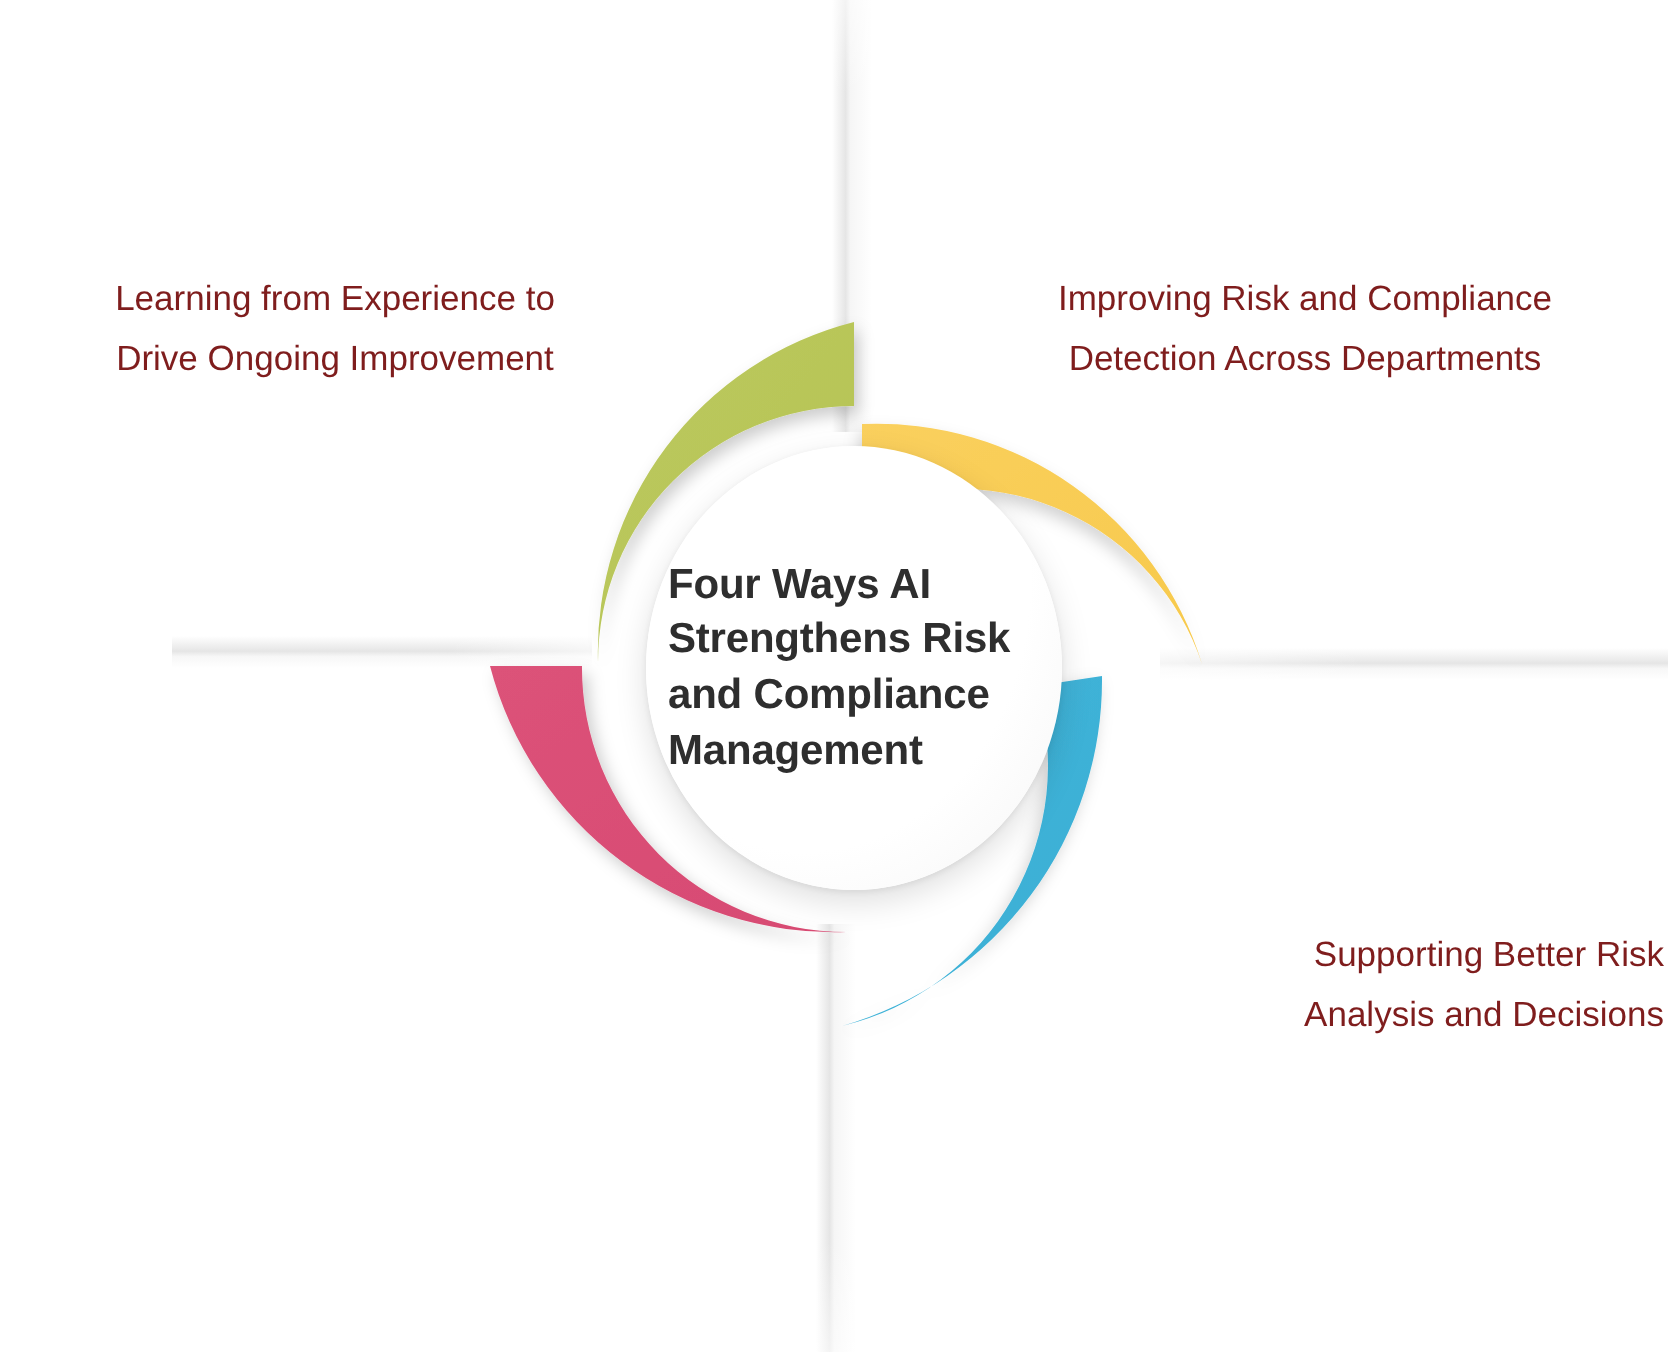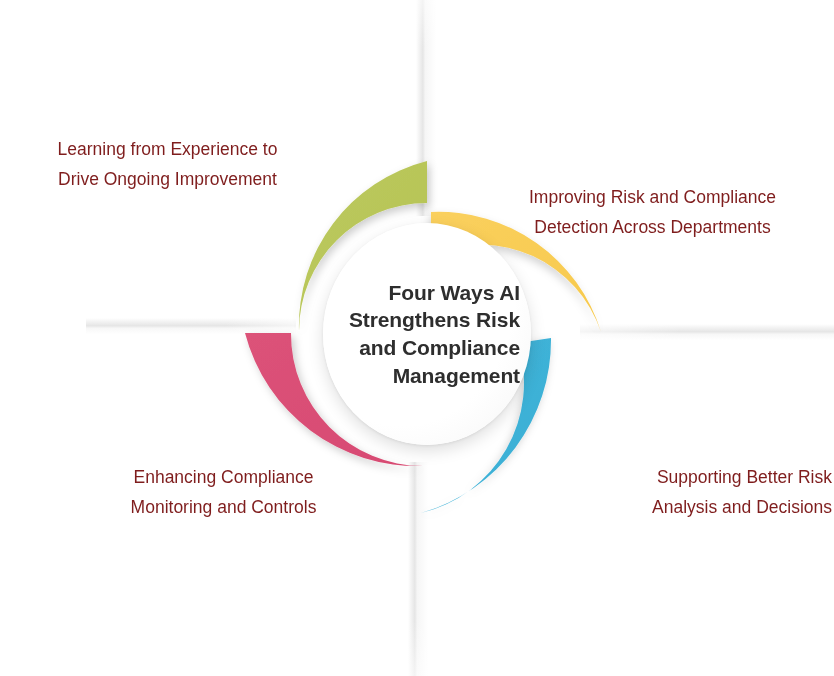--- a/index.html
+++ b/index.html
@@ -136,38 +136,38 @@
     display: flex;
     align-items: center;
     justify-content: center;
     z-index: 6;
   }
   #center-text {
     font-size: 21px;
     line-height: 1.32;
     font-weight: 700;
     color: #2e2e2e;
-    text-align: right;
+    text-align: left;
     letter-spacing: -0.1px;
     width: 186px;
     user-select: none;
   }
 
   
   .label {
     position: absolute;
     font-size: 17.5px;
     line-height: 1.72;
     color: #7f1d1d;
     font-weight: 400;
     white-space: pre-line;
     z-index: 7;
   }
   #label-tl { left: 10px;  top: 134px; width: 315px; text-align: center; }
-  #label-tr { left: 490px; top: 134px; width: 325px; text-align: center; margin-top: 48px; }
+  #label-tr { left: 490px; top: 134px; width: 325px; text-align: center; }
   #label-bl { left: 82px;  top: 462px; width: 283px; text-align: center; }
   #label-br { left: 540px; top: 462px; width: 292px; text-align: right; }
 </style>
 </head>
 <body>
 
 <div id="canvas">
 
   <div class="cross-line v-top"></div>
   <div class="cross-line v-top-fade"></div>
@@ -245,19 +245,17 @@
   <div id="center-circle">
     <div id="center-text">Four Ways AI Strengthens Risk and Compliance Management</div>
   </div>
 
   <div class="label" id="label-tl">Learning from Experience to
 Drive Ongoing Improvement</div>
 
   <div class="label" id="label-tr">Improving Risk and Compliance
 Detection Across Departments</div>
 
-  <div class="label" id="label-bl">Enhancing Compliance
-Monitoring and Controls</div>
 
   <div class="label" id="label-br">Supporting Better Risk
 Analysis and Decisions</div>
 
 </div>
 
 </body></html>

